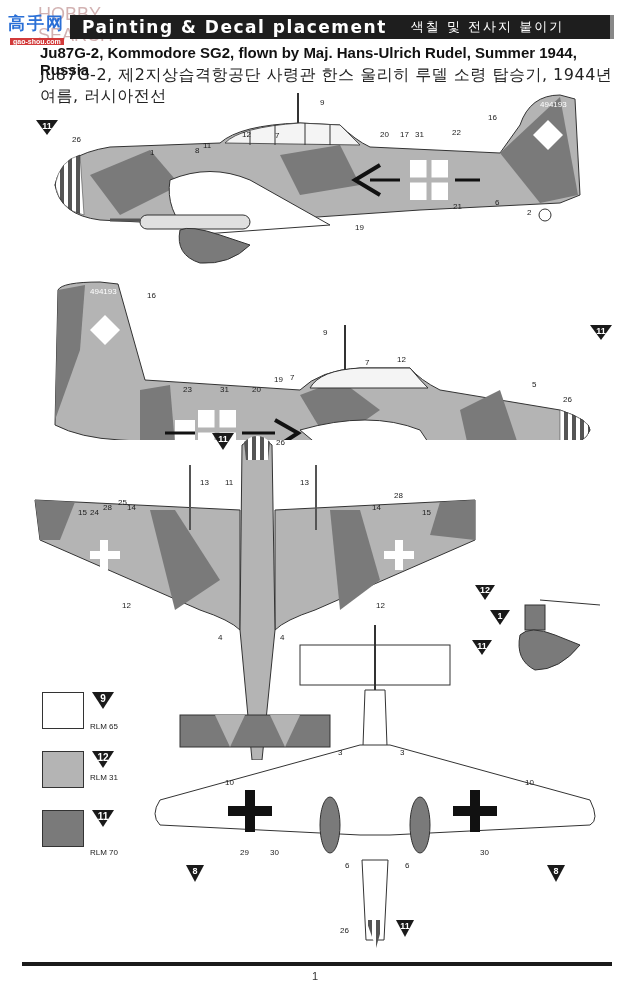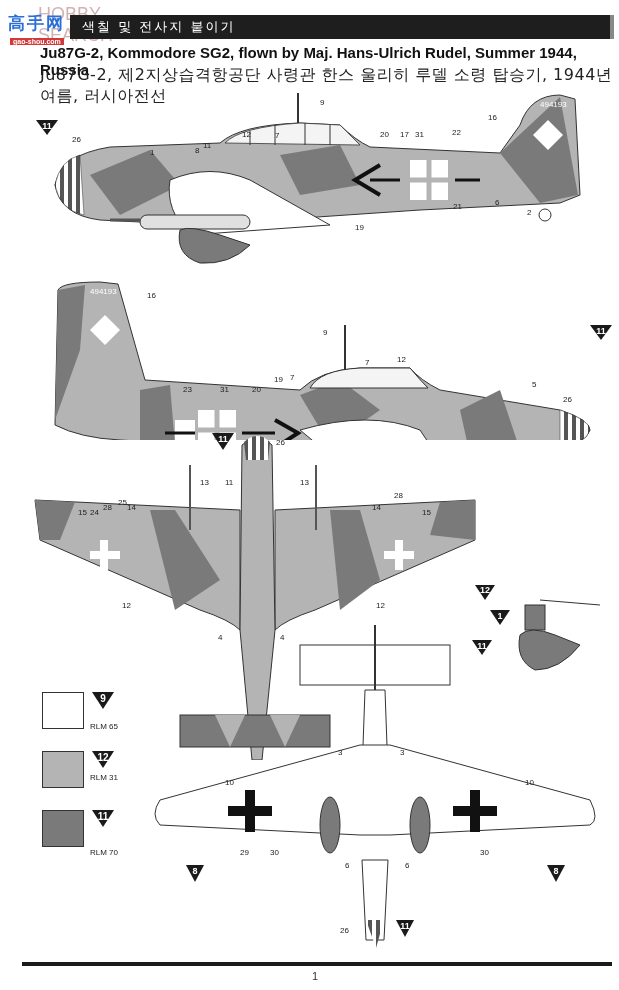--- a/index.html
+++ b/index.html
@@ -4,40 +4,41 @@
 <style>
   html,body{margin:0;padding:0;background:#ffffff;}
   body{width:619px;height:990px;position:relative;overflow:hidden;font-family:"Liberation Sans",sans-serif;color:#1a1a1a;}
   .abs{position:absolute;}
   .watermark{left:4px;top:2px;width:160px;height:44px;}
   .wm-cn{left:4px;top:10px;font-size:17px;font-weight:bold;color:#2a6fd6;font-family:"DejaVu Sans",sans-serif;letter-spacing:2px;}
   .wm-en{left:34px;top:2px;font-size:18px;color:#c8a0a0;font-family:"Liberation Sans",sans-serif;opacity:.8;}
   .wm-url{left:6px;top:36px;background:#d23a3a;color:#fff;font-size:7px;padding:0 3px;font-weight:bold;}
   .header-bar{left:70px;top:15px;width:540px;height:24px;background:#1e1e1e;border-right:4px solid #888;display:flex;align-items:center;}
   .header-en{color:#fff;font-weight:bold;font-size:17px;letter-spacing:1.5px;margin-left:12px;font-family:"DejaVu Sans",sans-serif;}
-  .header-ko{color:#fff;font-size:13px;margin-left:12px;letter-spacing:2px;font-family:"DejaVu Sans",sans-serif;}
+  .header-ko{color:#fff;font-size:13px;margin-left:24px;letter-spacing:2px;font-family:"DejaVu Sans",sans-serif;}
   .subtitle-en{left:40px;top:44px;font-size:15px;font-weight:bold;color:#111;}
   .subtitle-ko{left:40px;top:65px;font-size:16px;color:#222;letter-spacing:.5px;font-family:"DejaVu Sans",sans-serif;}
   .tri{width:0;height:0;border-left:11px solid transparent;border-right:11px solid transparent;border-top:17px solid #1a1a1a;position:absolute;}
   .tri-num{position:absolute;color:#fff;font-size:10px;font-weight:bold;width:22px;text-align:center;}
   .swatch{width:40px;height:35px;border:1px solid #333;}
   .rlm{font-size:8px;color:#222;}
   .footer-rule{left:22px;top:962px;width:590px;height:4px;background:#1a1a1a;}
   .page-num{left:312px;top:970px;font-size:11px;color:#333;}
 </style>
 </head>
 <body>
 
 <div class="abs watermark">
   <span class="abs wm-en">HOBBY SEARCH</span>
   <span class="abs wm-cn">高手网</span>
   <span class="abs wm-url">gao-shou.com</span>
 </div>
 
 <div class="abs header-bar">
+  <span class="header-en">Painting &amp; Decal placement</span>
   <span class="header-ko">색칠 및 전사지 붙이기</span>
 </div>
 
 <div class="abs subtitle-en">Ju87G-2, Kommodore SG2, flown by Maj. Hans-Ulrich Rudel, Summer 1944, Russia</div>
 <div class="abs subtitle-ko">Ju87G-2, 제2지상습격항공단 사령관 한스 울리히 루델 소령 탑승기, 1944년 여름, 러시아전선</div>
 
 <svg class="abs" style="left:0;top:85px" width="619" height="190">
   <defs>
     <pattern id="stripes" width="8" height="8" patternUnits="userSpaceOnUse">
         <rect width="4" height="8" fill="#fff"></rect>

